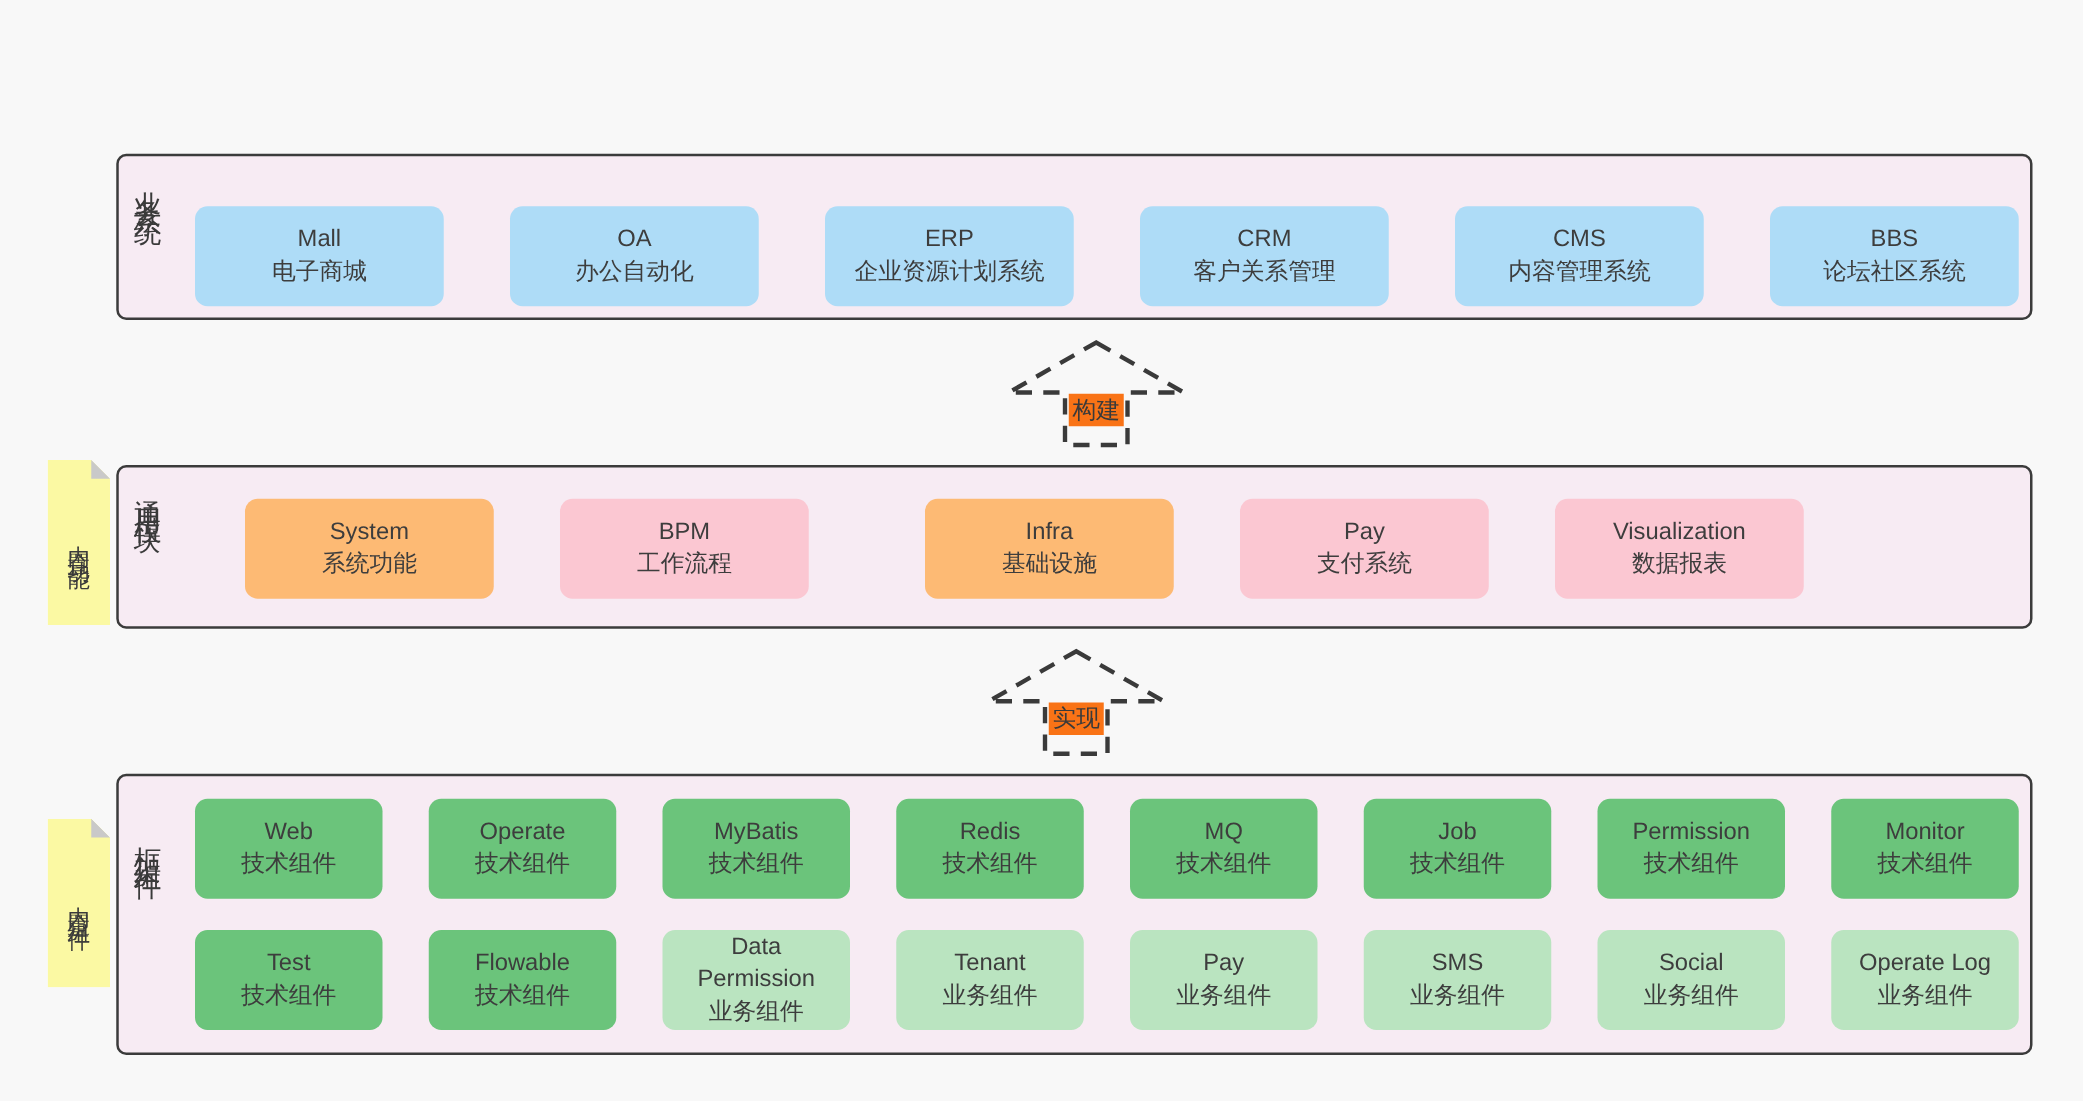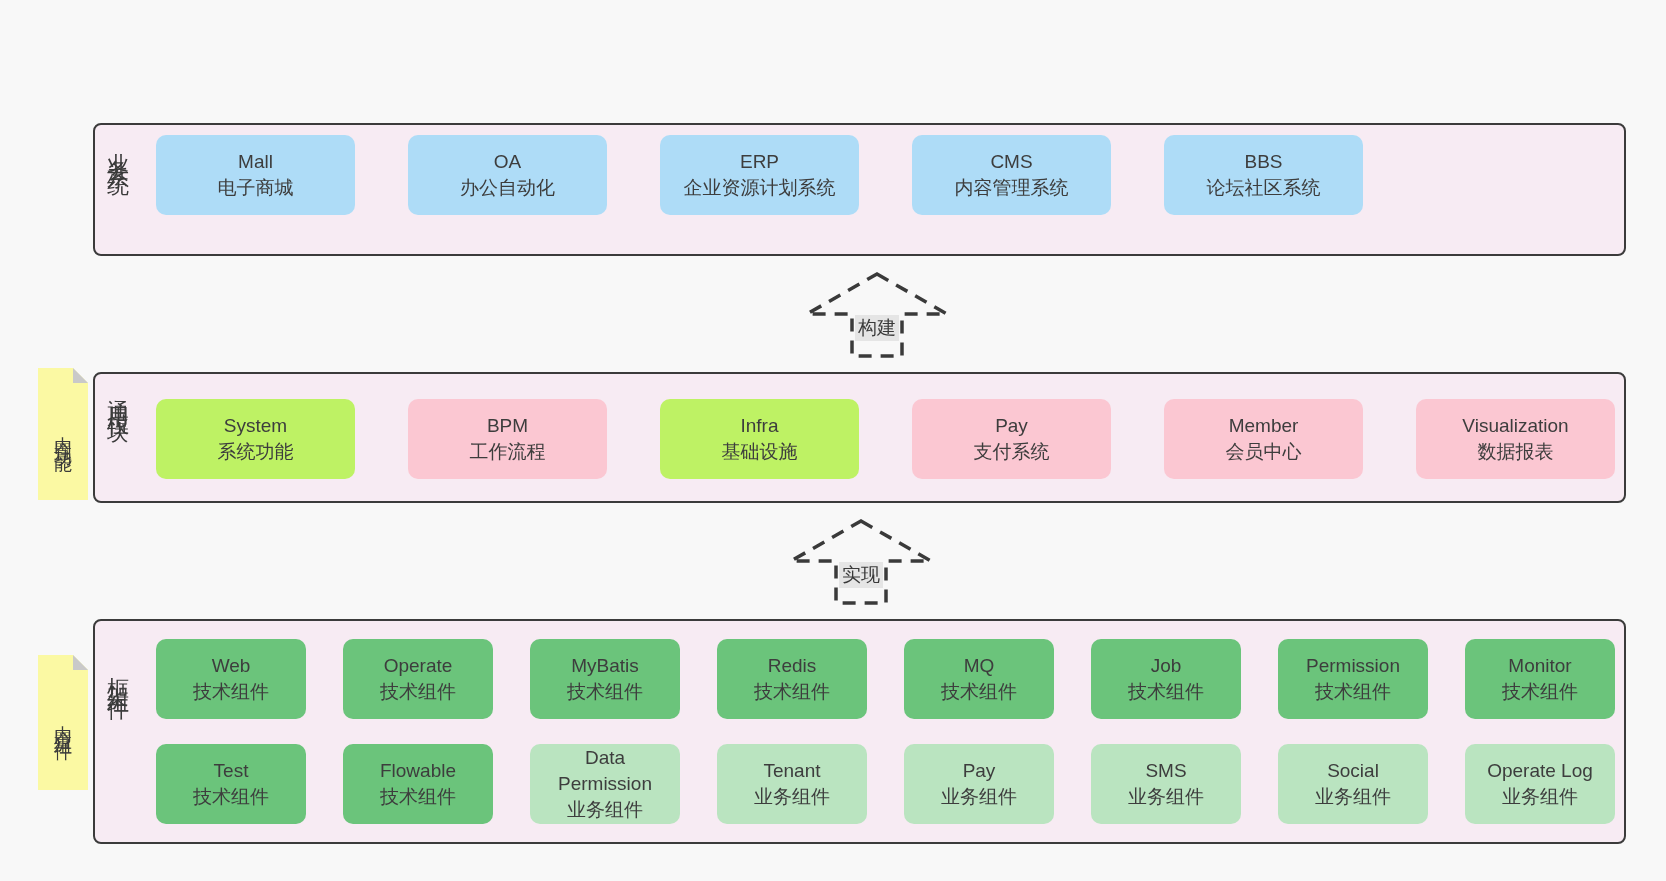--- a/index.html
+++ b/index.html
@@ -30,35 +30,35 @@
     font-size:22px;letter-spacing:7px;color:#3a3a3a;
     white-space:nowrap;
   }
   #sec-business .v-label{top:10px;}
   #sec-modules  .v-label{top:8px;}
   #sec-framework .v-label{top:39px;}
 
   .row{position:absolute;left:61px;display:flex;}
   .row.wide{gap:53px;}
   .row.narrow{gap:37px;}
-  #sec-business .row{top:10px;}
+  #sec-business .row{top:40px;}
   #sec-modules  .row{top:25px;}
   #sec-framework .row.r1{top:18px;justify-content:space-between;}
   #sec-framework .row.r2{top:123px;}
 
   .box{
     display:flex;flex-direction:column;align-items:center;justify-content:center;
     border-radius:10px;text-align:center;
     font-size:19px;line-height:1.38;
     box-sizing:border-box;padding:2px 10px;
   }
   .box.wide{width:199px;height:80px;}
   .box.small{width:150px;height:80px;}
   .box.blue {background:#aedcf7;}
-  .box.red  {background:#bef264;}
+  .box.red  {background:#fdba74;margin-left:40px;}
   .box.pink {background:#fbc7d2;}
   .box.green{background:#6bc47b;}
   .box.lgreen{background:#bae4c0;}
   .box .t, .box .s{width:100%;}
 
   
   .sticky{
     position:absolute;width:50px;background:#fbf9a3;
     clip-path:polygon(0 0, calc(100% - 15px) 0, 100% 15px, 100% 100%, 0 100%);
     display:flex;align-items:center;justify-content:center;
@@ -75,21 +75,21 @@
     font-size:18px;letter-spacing:6px;color:#3a3a3a;
   }
 
   
   .arrow{position:absolute;width:146px;height:88px;}
   #arrow-build{left:804px;top:271px;}
   #arrow-implement{left:788px;top:518px;}
   .arrow svg{display:block;}
   .arrow-label{
     position:absolute;left:50%;top:44px;transform:translateX(-50%);
-    background:#e5e5e5;padding:0 3px;
+    background:#f97316;padding:0 3px;
     font-size:19px;color:#3a3a3a;white-space:nowrap;
   }
 </style>
 </head>
 <body>
 
 <div class="canvas">
 
   <div class="section" id="sec-business">
     <div class="v-label">业务系统</div>
@@ -98,20 +98,24 @@
         <div class="t">Mall</div>
         <div class="s">电子商城</div>
       </div>
       <div class="box wide blue">
         <div class="t">OA</div>
         <div class="s">办公自动化</div>
       </div>
       <div class="box wide blue">
         <div class="t">ERP</div>
         <div class="s">企业资源计划系统</div>
+      </div>
+      <div class="box wide blue">
+        <div class="t">CRM</div>
+        <div class="s">客户关系管理</div>
       </div>
       <div class="box wide blue">
         <div class="t">CMS</div>
         <div class="s">内容管理系统</div>
       </div>
       <div class="box wide blue">
         <div class="t">BBS</div>
         <div class="s">论坛社区系统</div>
       </div>
     </div>
@@ -142,24 +146,20 @@
       </div>
       <div class="box wide red">
         <div class="t">Infra</div>
         <div class="s">基础设施</div>
       </div>
       <div class="box wide pink">
         <div class="t">Pay</div>
         <div class="s">支付系统</div>
       </div>
       <div class="box wide pink">
-        <div class="t">Member</div>
-        <div class="s">会员中心</div>
-      </div>
-      <div class="box wide pink">
         <div class="t">Visualization</div>
         <div class="s">数据报表</div>
       </div>
     </div>
   </div>
 
   <div class="arrow" id="arrow-implement">
     <svg width="146" height="88" viewBox="0 0 146 88">
       <path d="M73 3 L143 43 L98 43 L98 85 L48 85 L48 43 L3 43 Z" fill="none" stroke="#3a3a3a" stroke-width="3.5" stroke-dasharray="13 9" stroke-linejoin="miter"></path>
     </svg>

